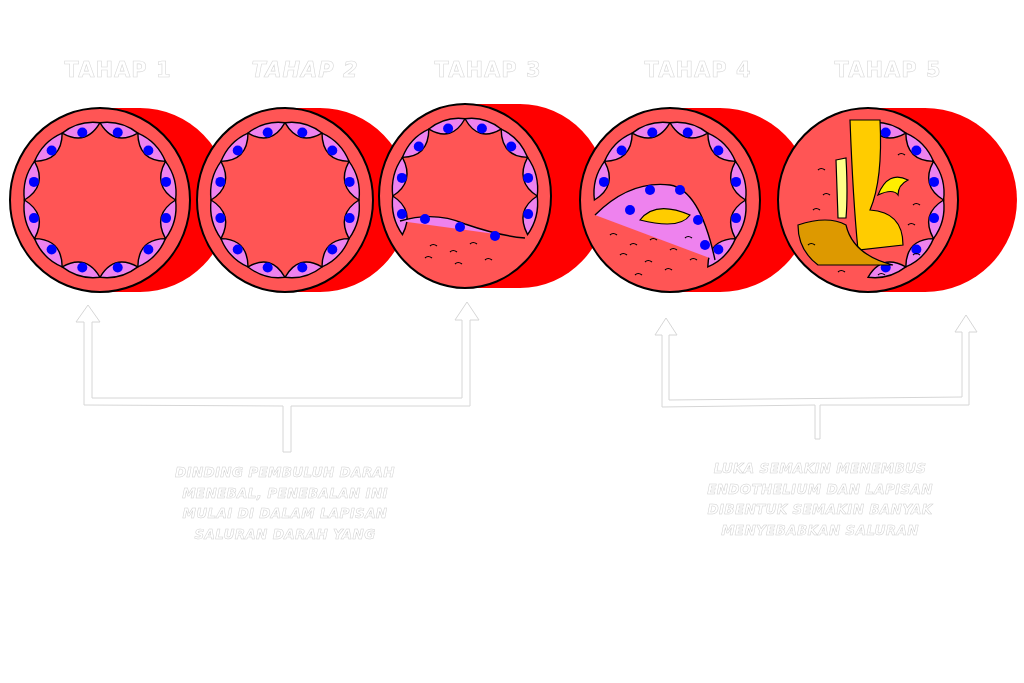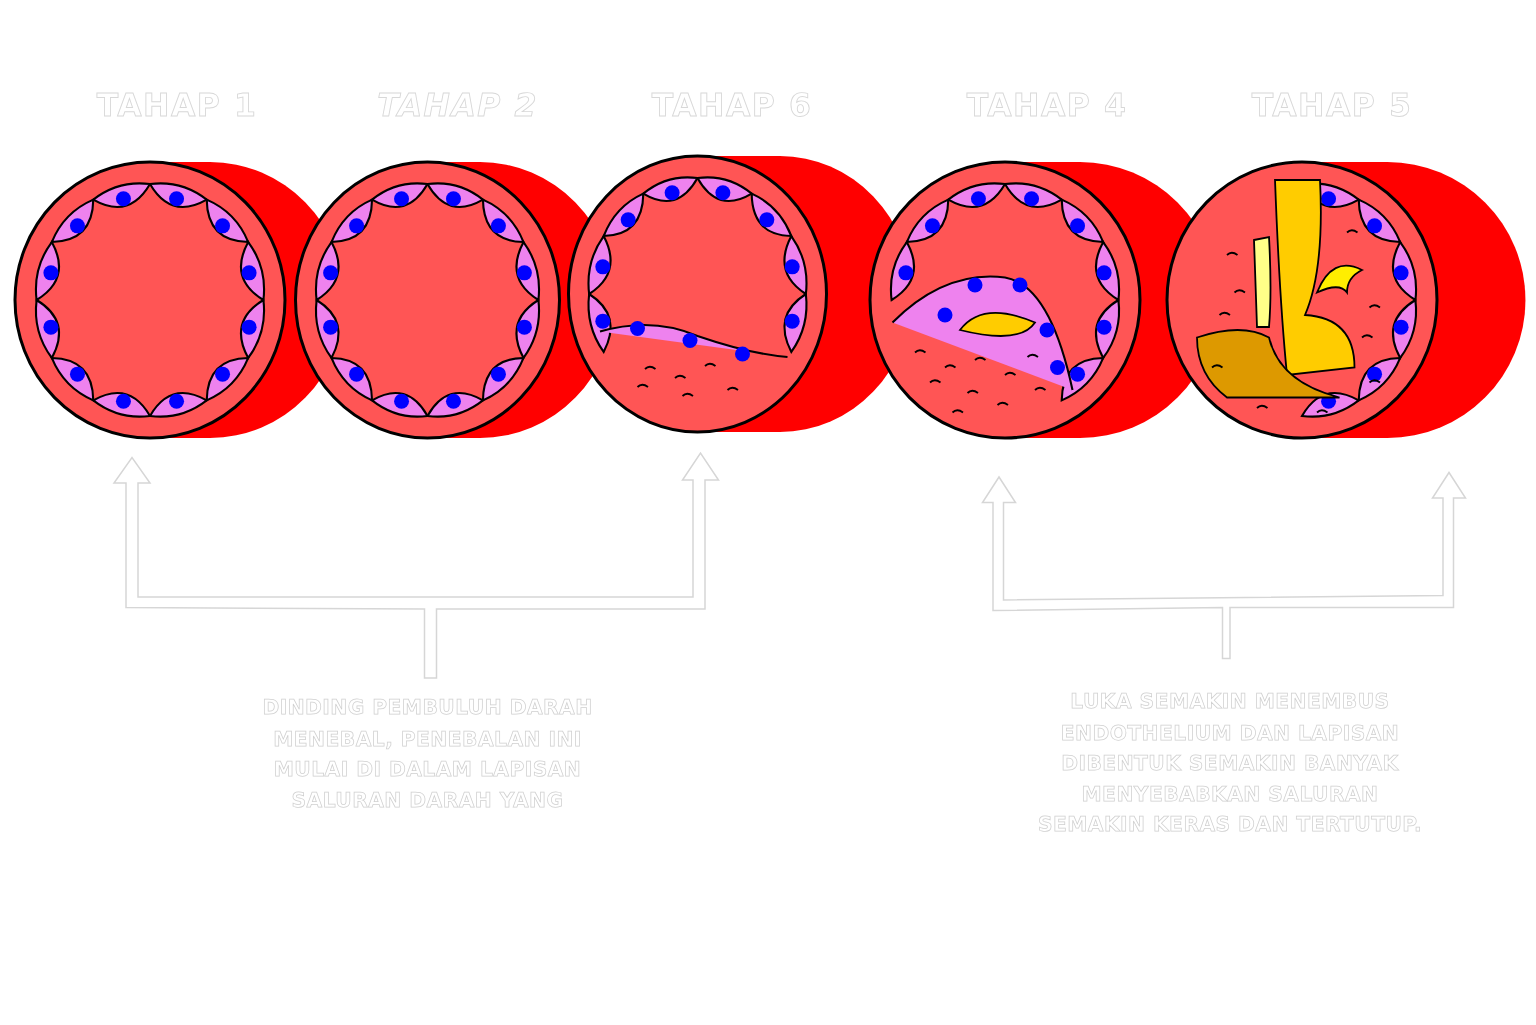--- a/index.html
+++ b/index.html
@@ -8,21 +8,21 @@
     #diagram { position: absolute; left: 0; top: 0; }
     .stage-label {
       position: absolute; top: 58px; width: 160px; text-align: center;
       font-family: "DejaVu Sans", sans-serif; font-weight: bold; font-size: 21px;
       color: #ffffff; letter-spacing: 1px;
       -webkit-text-stroke: 0.6px #d8d8d8;
     }
     .caption {
       position: absolute; text-align: center; color: #ffffff;
       font-family: "DejaVu Sans", sans-serif; font-weight: bold;
-      font-size: 13.5px; line-height: 20.5px; letter-spacing: 0.3px;
+      font-size: 13.5px; line-height: 20.5px; letter-spacing: 0.3px; font-style: italic;
       -webkit-text-stroke: 0.5px #d0d0d0;
     }
     .caption div { white-space: nowrap; }
   </style>
 </head>
 <body>
 
 <svg id="diagram" width="1024" height="683" viewBox="0 0 1024 683" xmlns="http://www.w3.org/2000/svg">
   <defs>
     <marker id="none"></marker>
@@ -191,30 +191,29 @@
     <path d="M84,405 L84,322 L76,322 L88,305 L100,322 L92,322 L92,398 L280,398 L280,398 L462,398 L462,320 L455,320 L467,302 L479,320 L470,320 L470,406 L291,406 L291,452 L283,452 L283,406 Z"></path>
   </g>
   <g fill="#ffffff" stroke="#d6d6d6" stroke-width="1">
     <path d="M662,407 L662,335 L655,335 L666,318 L677,335 L669,335 L669,400 L962,397 L962,332 L955,332 L966,315 L977,332 L969,332 L969,405 L820,405 L820,439 L815,439 L815,405 Z"></path>
   </g>
 
 </svg>
 
 <div class="stage-label" style="left:38px;text-align:center;">TAHAP 1</div>
 <div class="stage-label" style="left:225px;font-style:italic;">TAHAP 2</div>
-<div class="stage-label" style="left:408px;">TAHAP 6</div>
+<div class="stage-label" style="left:408px;">TAHAP 3</div>
 <div class="stage-label" style="left:618px;">TAHAP 4</div>
 <div class="stage-label" style="left:808px;">TAHAP 5</div>
 
 <div class="caption" style="left:160px; top:462px; width:250px;">
   <div>DINDING PEMBULUH DARAH</div>
   <div>MENEBAL, PENEBALAN INI</div>
   <div>MULAI DI DALAM LAPISAN</div>
   <div>SALURAN DARAH YANG</div>
 </div>
 
 <div class="caption" style="left:680px; top:458px; width:280px;">
   <div>LUKA SEMAKIN MENEMBUS</div>
   <div>ENDOTHELIUM DAN LAPISAN</div>
   <div>DIBENTUK SEMAKIN BANYAK</div>
   <div>MENYEBABKAN SALURAN</div>
-  <div>SEMAKIN KERAS DAN TERTUTUP.</div>
 </div>
 
 </body></html>

